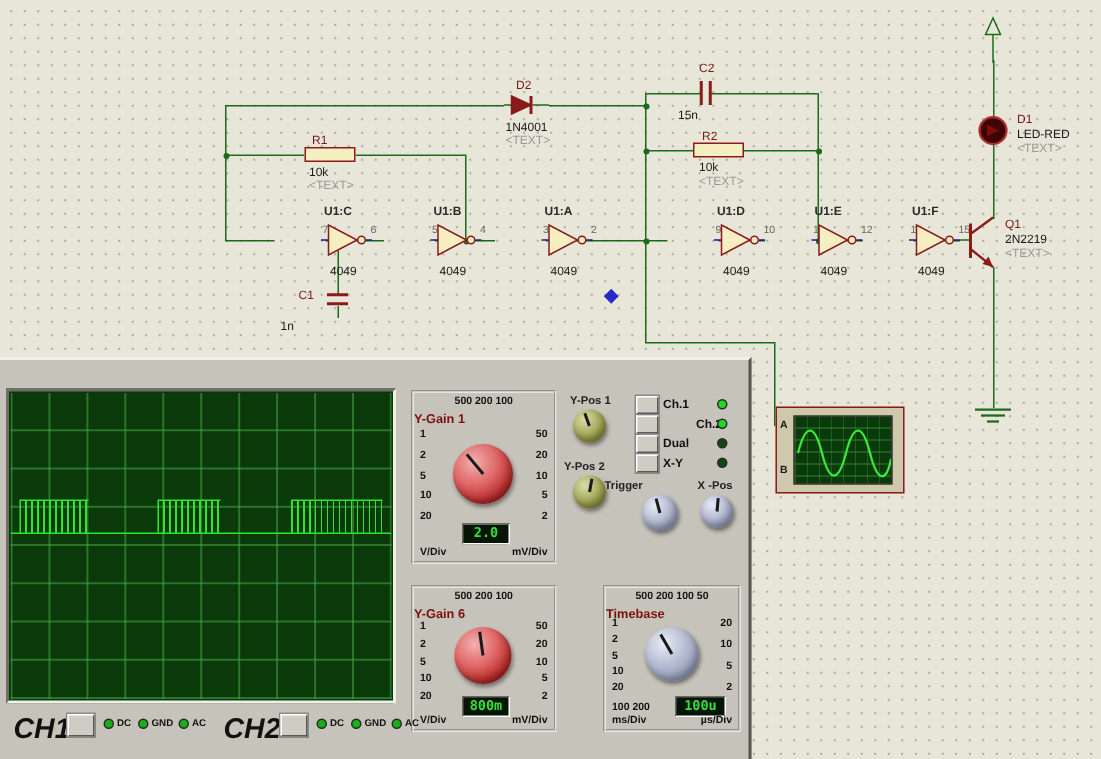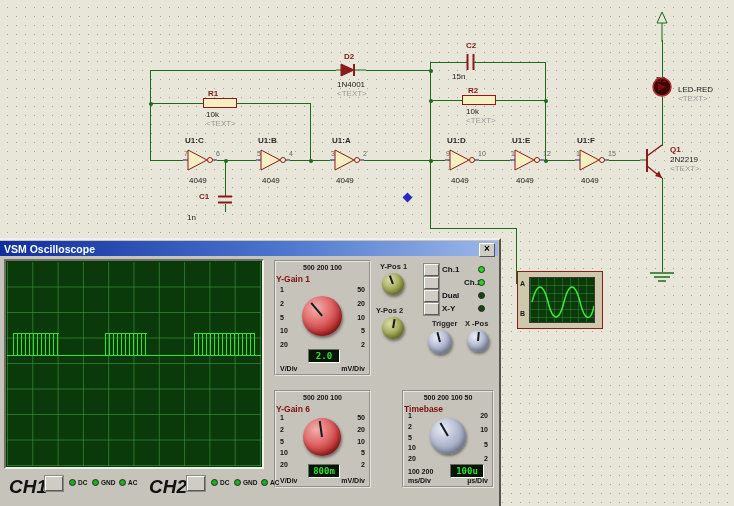--- a/index.html
+++ b/index.html
@@ -5,25 +5,25 @@
   html,body{margin:0;padding:0;}
   #stage{position:relative;width:734px;height:506px;overflow:hidden;
     font-family:"Liberation Sans",sans-serif;
     background-color:#e7e6d8;
     background-image:radial-gradient(#a9a896 0.8px, transparent 1px);
     background-size:9px 9px;background-position:3px 3px;}
   
   .wire{position:absolute;background:#1b6b1b;}
   .jdot{position:absolute;width:4px;height:4px;background:#1b6b1b;border-radius:50%;}
   .clabel{position:absolute;font-size:8px;line-height:1;white-space:nowrap;}
-  .ref{color:#7a1a1a;font-weight:bold;}
+  .ref{color:#7a1a1a;font-weight:normal;}
   .val{color:#1a1a1a;}
   .txt{color:#9a9a9a;}
   .res{position:absolute;width:34px;height:10px;border:1px solid #8b1a1a;background:#f6efc2;box-sizing:border-box;}
-  .gate{position:absolute;width:44px;height:56px;}
+  .gate{position:absolute;width:44px;height:56px;margin-left:31px;}
   .gref{position:absolute;top:0;left:2px;font-size:8px;font-weight:bold;color:#2a2a2a;}
   .gval{position:absolute;top:40px;left:6px;font-size:8px;color:#1a1a1a;}
   .gtxt{position:absolute;top:49px;left:6px;font-size:8px;color:#9a9a9a;}
   .gpin{position:absolute;font-size:7px;color:#666;}
   .diamond{position:absolute;left:404px;top:194px;width:7px;height:7px;background:#2828c8;transform:rotate(45deg);}
   svg.sym{position:absolute;overflow:visible;}
   .probe{position:absolute;left:517px;top:271px;width:84px;height:56px;background:#cfc8ac;border:1px solid #8b1a1a;}
   .probe .pscreen{position:absolute;left:11px;top:5px;width:64px;height:44px;background:#0a3a0a;border:1px solid #3a3a3a;
      background-image:linear-gradient(90deg,rgba(70,160,70,.35) 1px,transparent 1px),linear-gradient(0deg,rgba(70,160,70,.35) 1px,transparent 1px);
      background-size:8px 8px;}
@@ -230,21 +230,21 @@
 
   <svg class="sym" style="left:655px;top:10px" width="14" height="32">
     <path d="M7 2 L2 13 L12 13 Z" fill="none" stroke="#1b6b1b"></path>
     <line x1="7" y1="13" x2="7" y2="32" stroke="#1b6b1b"></line>
   </svg>
 
   <svg class="sym" style="left:650px;top:74px" width="24" height="24">
     <circle cx="12" cy="13" r="9" fill="#3d0505" stroke="#b03030" stroke-width="1.5"></circle>
     <polygon points="8,9 8,17 16,13" fill="#7a0e0e"></polygon>
   </svg>
-  <div class="clabel ref" style="left:656px;top:76px">D1</div>
+  <div class="clabel ref" style="left:678px;top:76px">D1</div>
   <div class="clabel val" style="left:678px;top:86px">LED-RED</div>
   <div class="clabel txt" style="left:678px;top:95px">&lt;TEXT&gt;</div>
 
   <svg class="sym" style="left:640px;top:140px" width="26" height="46">
     <line x1="0" y1="20" x2="7" y2="20" stroke="#1b6b1b"></line>
     <line x1="7" y1="9" x2="7" y2="32" stroke="#8b1a1a" stroke-width="2"></line>
     <line x1="7" y1="16" x2="22" y2="5" stroke="#8b1a1a" stroke-width="1.5"></line>
     <line x1="7" y1="26" x2="22" y2="38" stroke="#8b1a1a" stroke-width="1.5"></line>
     <polygon points="22,38 15,36 19,31" fill="#8b1a1a"></polygon>
   </svg>
@@ -264,24 +264,20 @@
     <div class="plbl" style="top:8px">A</div>
     <div class="plbl" style="top:38px">B</div>
     <div class="pscreen">
       <svg width="64" height="44">
         <path d="M2,24 C7,4 13,4 18,24 S29,44 34,24 S45,4 50,24 S61,44 64,28" fill="none" stroke="#3ce83c" stroke-width="1.5"></path>
       </svg>
     </div>
   </div>
 
   <div class="win">
-    <div class="titlebar">
-      <span>VSM Oscilloscope</span>
-      <div class="closebtn">×</div>
-    </div>
 
     <div class="screenbezel">
       <div class="screen" id="scope-screen">
           <div class="baseline" style="top: 93px;"></div>
           <div class="burst" style="left: 6px; width: 46px; top: 71px; height: 22px;"></div>
           <div class="burst" style="left: 98px; width: 42px; top: 71px; height: 22px;"></div>
           <div class="burst" style="left: 187px; width: 61px; top: 71px; height: 22px;"></div>
         </div>
     </div>
 
@@ -323,21 +319,21 @@
         <div class="mlabel" style="left: 465px; top: 38px; position: absolute;">Ch.2</div>
         <div class="led on" style="left: 479px; top: 39px;"></div>
         <div class="btn3d" style="left: 425px; top: 50px; width: 13px; height: 10px;"></div>
         <div class="mlabel" style="left: 443px; top: 51px; position: absolute;">Dual</div>
         <div class="led off" style="left: 479px; top: 52px;"></div>
         <div class="btn3d" style="left: 425px; top: 63px; width: 13px; height: 10px;"></div>
         <div class="mlabel" style="left: 443px; top: 64px; position: absolute;">X-Y</div>
         <div class="led off" style="left: 479px; top: 65px;"></div>
       </div>
 
-    <div class="klabel" style="left:433px;top:79px">Trigger</div>
+    <div class="klabel" style="left:404px;top:79px">Trigger</div>
     <div class="knob steel" style="left:429px;top:90px;width:24px;height:24px;--a:-15deg"></div>
     <div class="klabel" style="left:466px;top:79px">X -Pos</div>
     <div class="knob steel" style="left:468px;top:90px;width:22px;height:22px;--a:5deg"></div>
 
     <div class="panel" style="left:275px;top:150px;width:97px;height:98px">
       <div class="scale-top">500 200 100</div>
       <div class="panel-label">Y-Gain 6</div>
       <div class="colL" style="top:22px;height:54px">
         <span>1</span>
         <span>2</span>

